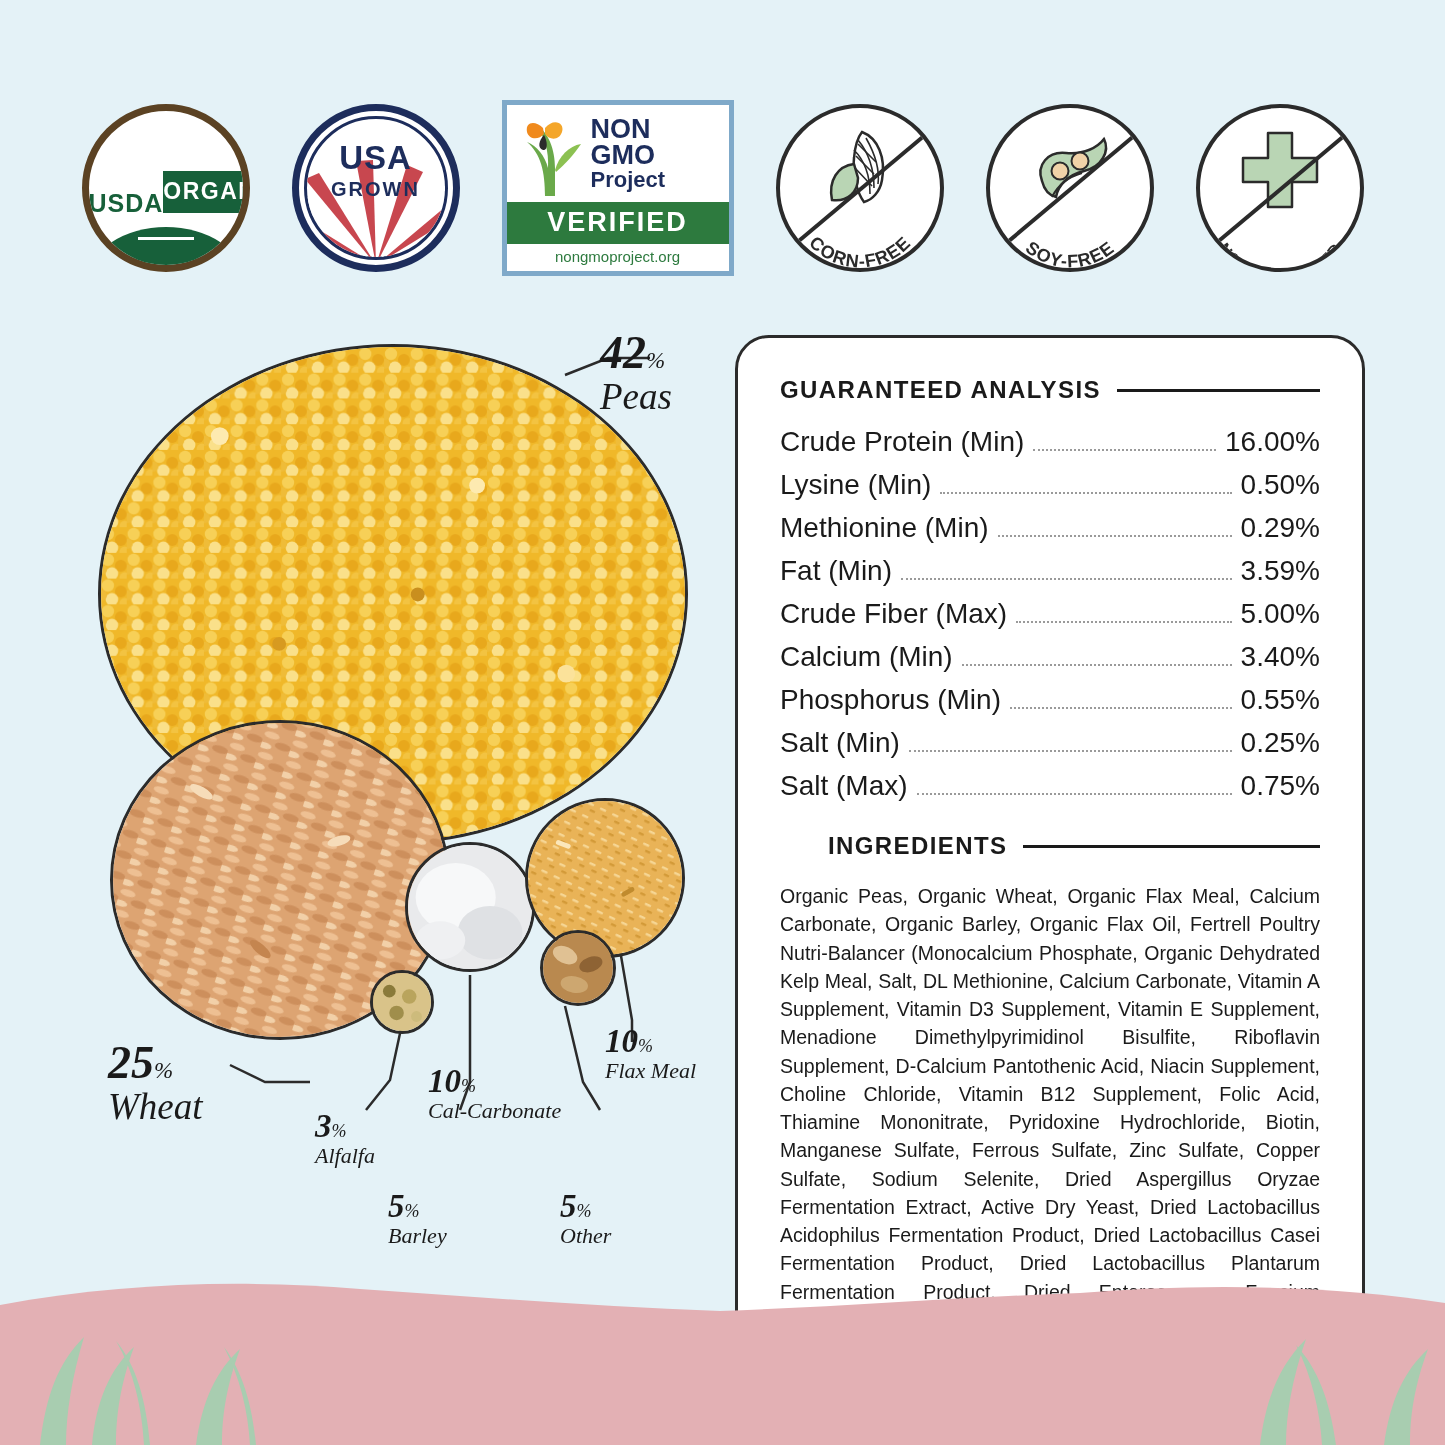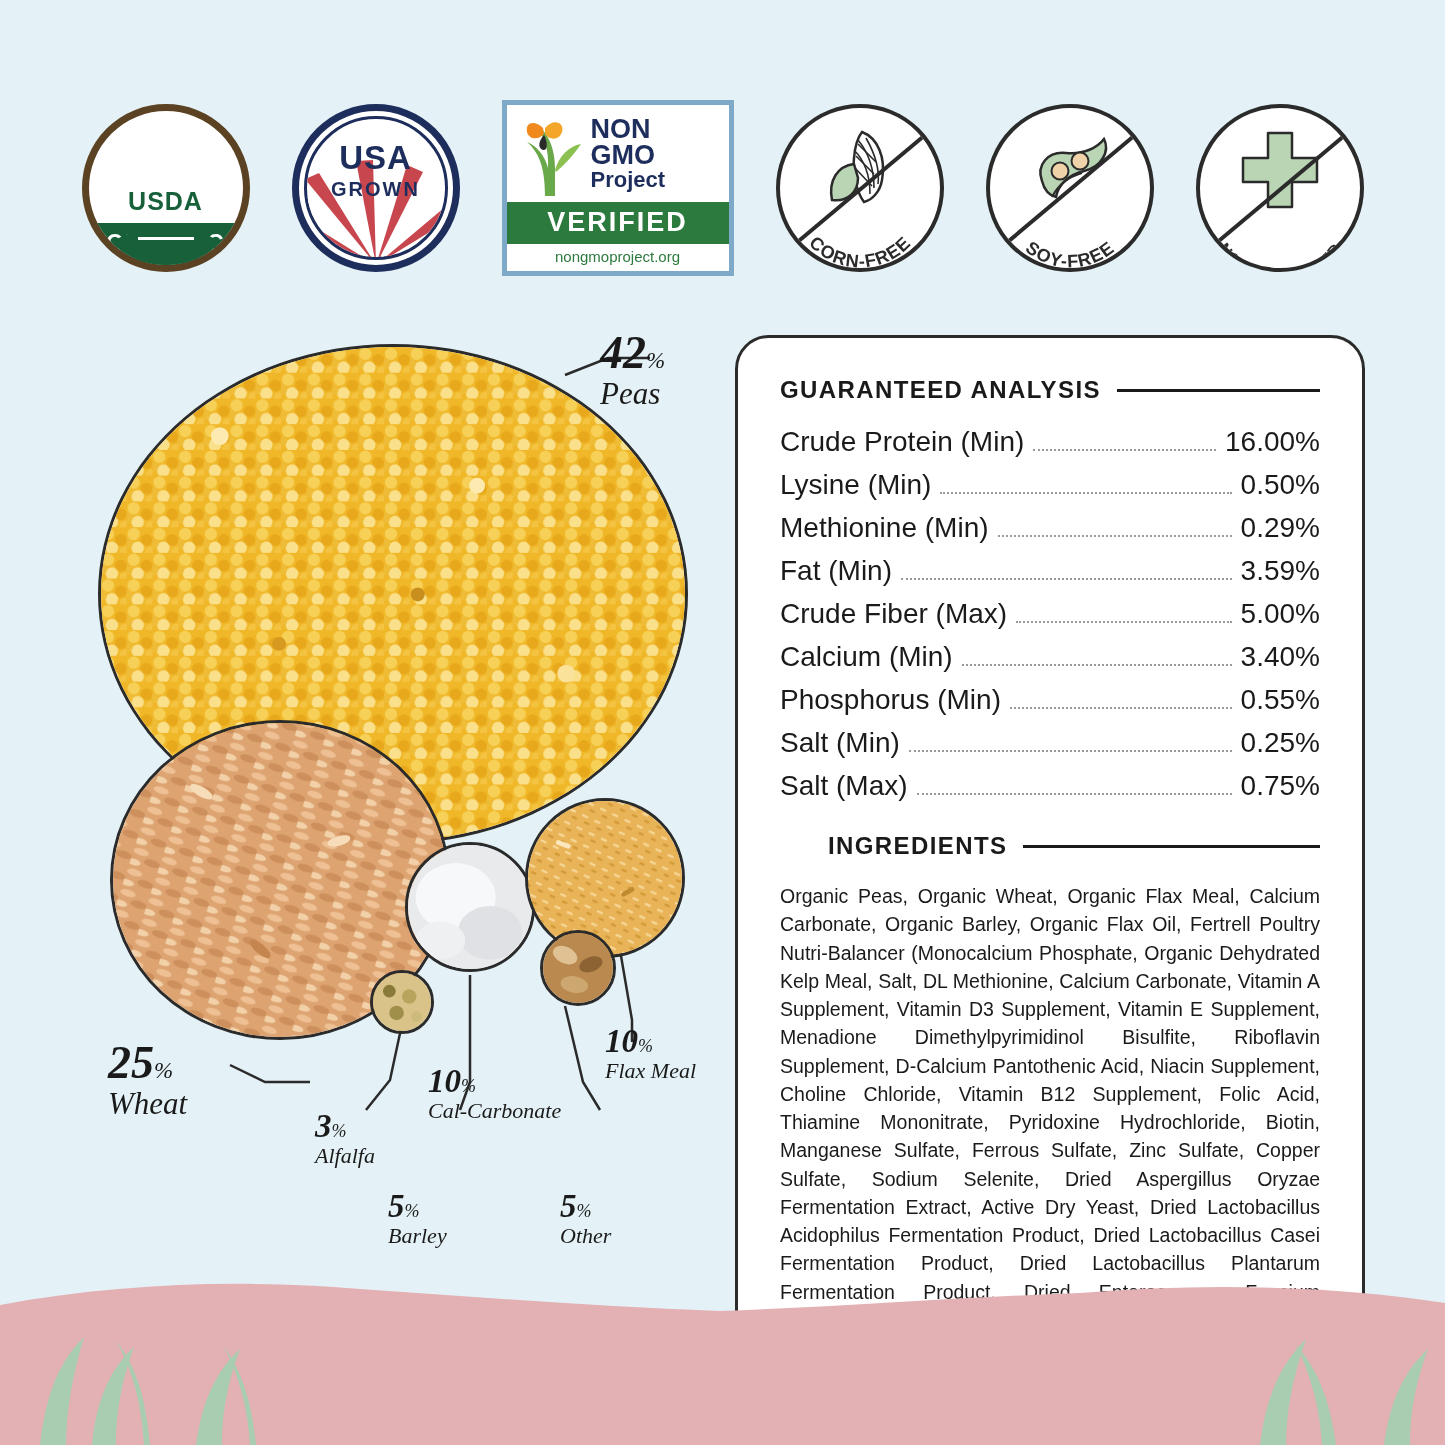--- a/index.html
+++ b/index.html
@@ -31,23 +31,23 @@
   
   .usda {
     width: 168px;
     height: 168px;
     border-radius: 50%;
     background: #ffffff;
     border: 7px solid #5b4223;
     box-sizing: border-box;
     position: relative;
     display: flex;
-    flex-direction: column;
+    flex-direction: row;
     align-items: center;
-    justify-content: flex-end;
+    justify-content: space-between;
     overflow: hidden;
   }
   .usda-top {
     color: #17603a;
     font-weight: bold;
     font-size: 25px;
     letter-spacing: 1px;
     margin-top: 30px;
   }
   .usda-band {
@@ -289,21 +289,21 @@
     line-height: 1;
   }
   .pct-label .sign {
     font-family: "Liberation Serif", serif;
     font-style: italic;
     font-size: 23px;
   }
   .pct-label .name {
     font-family: "Liberation Serif", serif;
     font-style: italic;
-    font-size: 31px;
+    font-size: 37px;
     line-height: 1.15;
     display: block;
   }
   .pct-label.small .num { font-size: 33px; }
   .pct-label.small .sign { font-size: 18px; }
   .pct-label.small .name { font-size: 22px; }
 
   .leader {
     position: absolute;
     stroke: #2b2b2b;

